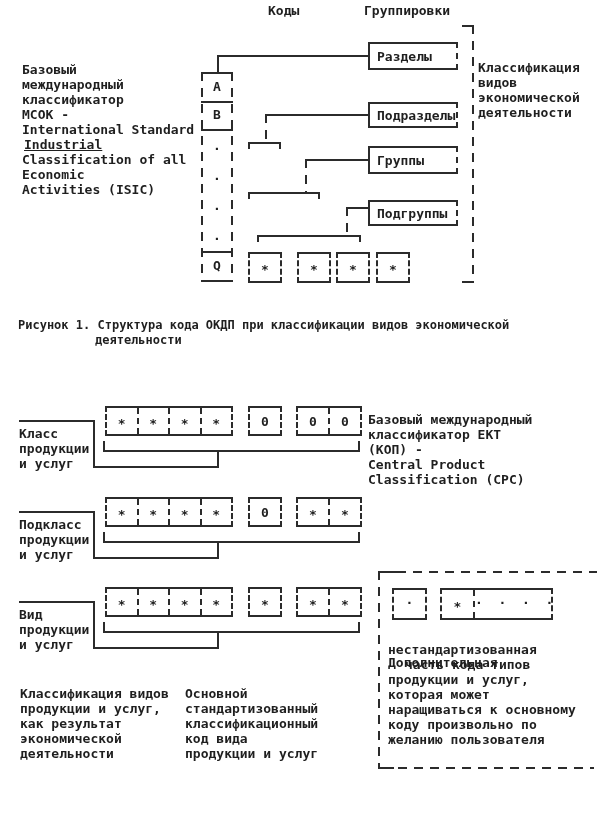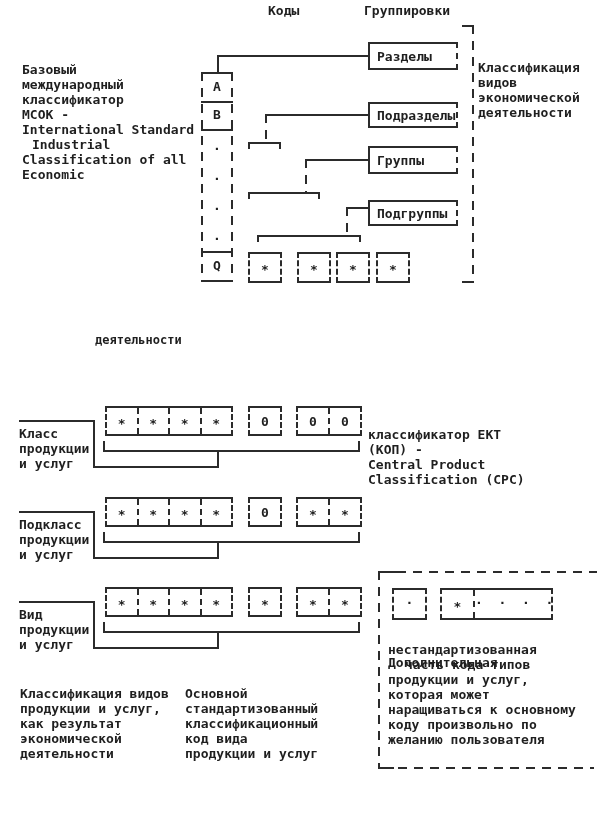--- a/index.html
+++ b/index.html
@@ -38,23 +38,24 @@
 <div class="page">
 
   <div class="t" style="left:268px;top:3px;">Коды</div>
   <div class="t" style="left:364px;top:3px;">Группировки</div>
 
   <div class="t" style="left:22px;top:62px;">Базовый</div>
   <div class="t" style="left:22px;top:77px;">международный</div>
   <div class="t" style="left:22px;top:92px;">классификатор</div>
   <div class="t" style="left:22px;top:107px;">МСОК -</div>
   <div class="t" style="left:22px;top:122px;">International Standard</div>
-  <div class="t" style="left:32px;top:137px;">Industrial</div>
+  <div class="t" style="left:24px;top:137px;text-decoration:underline;">Industrial</div>
   <div class="t" style="left:22px;top:152px;">Classification of all</div>
   <div class="t" style="left:22px;top:167px;">Economic</div>
+  <div class="t" style="left:22px;top:182px;">Activities (ISIC)</div>
 
   <div class="vd" style="left:201px;top:72px;height:210px;"></div>
   <div class="vd" style="left:231px;top:72px;height:210px;"></div>
   <div class="h" style="left:201px;top:72px;width:32px;"></div>
   <div class="h" style="left:201px;top:101px;width:32px;"></div>
   <div class="h" style="left:201px;top:129px;width:32px;"></div>
   <div class="h" style="left:201px;top:251px;width:32px;"></div>
   <div class="h" style="left:201px;top:280px;width:32px;"></div>
   <div class="t ct" style="left:201px;top:79px;width:32px;">A</div>
   <div class="t ct" style="left:201px;top:107px;width:32px;">B</div>
@@ -98,20 +99,21 @@
     </div>
 
   <div class="vd" style="left:472px;top:25px;height:258px;"></div>
   <div class="h" style="left:462px;top:25px;width:12px;"></div>
   <div class="h" style="left:462px;top:281px;width:12px;"></div>
   <div class="t" style="left:478px;top:60px;">Классификация</div>
   <div class="t" style="left:478px;top:75px;">видов</div>
   <div class="t" style="left:478px;top:90px;">экономической</div>
   <div class="t" style="left:478px;top:105px;">деятельности</div>
 
+  <div class="t cap" style="left:18px;top:318px;">Рисунок 1. Структура кода ОКДП при классификации видов экономической</div>
   <div class="t cap" style="left:95px;top:333px;">деятельности</div>
 
   <div class="cellbox" style="left:105px;top:406px;width:128px;height:30px;">
     <div class="cell g-star">*</div>
       <div class="cell g-star">*</div>
     <div class="cell g-star">*</div>
       <div class="cell g-star">*</div>
   </div>
   <div class="cellbox" style="left:248px;top:406px;width:34px;height:30px;">
       <div class="cell">0</div>
@@ -122,20 +124,21 @@
   </div>
   <div class="h" style="left:19px;top:420px;width:76px;"></div>
   <div class="v" style="left:93px;top:420px;height:48px;"></div>
   <div class="h" style="left:93px;top:466px;width:126px;"></div>
   <div class="brk-up" style="left:103px;top:441px;width:257px;height:11px;"></div>
   <div class="v" style="left:217px;top:450px;height:18px;"></div>
   <div class="t" style="left:19px;top:426px;">Класс</div>
   <div class="t" style="left:19px;top:441px;">продукции</div>
   <div class="t" style="left:19px;top:456px;">и услуг</div>
 
+  <div class="t" style="left:368px;top:412px;">Базовый международный</div>
   <div class="t" style="left:368px;top:427px;">классификатор ЕКТ</div>
   <div class="t" style="left:368px;top:442px;">(КОП) -</div>
   <div class="t" style="left:368px;top:457px;">Central Product</div>
   <div class="t" style="left:368px;top:472px;">Classification (CPC)</div>
 
   <div class="cellbox" style="left:105px;top:497px;width:128px;height:30px;">
     <div class="cell g-star">*</div>
       <div class="cell g-star">*</div>
     <div class="cell g-star">*</div>
       <div class="cell g-star">*</div>

